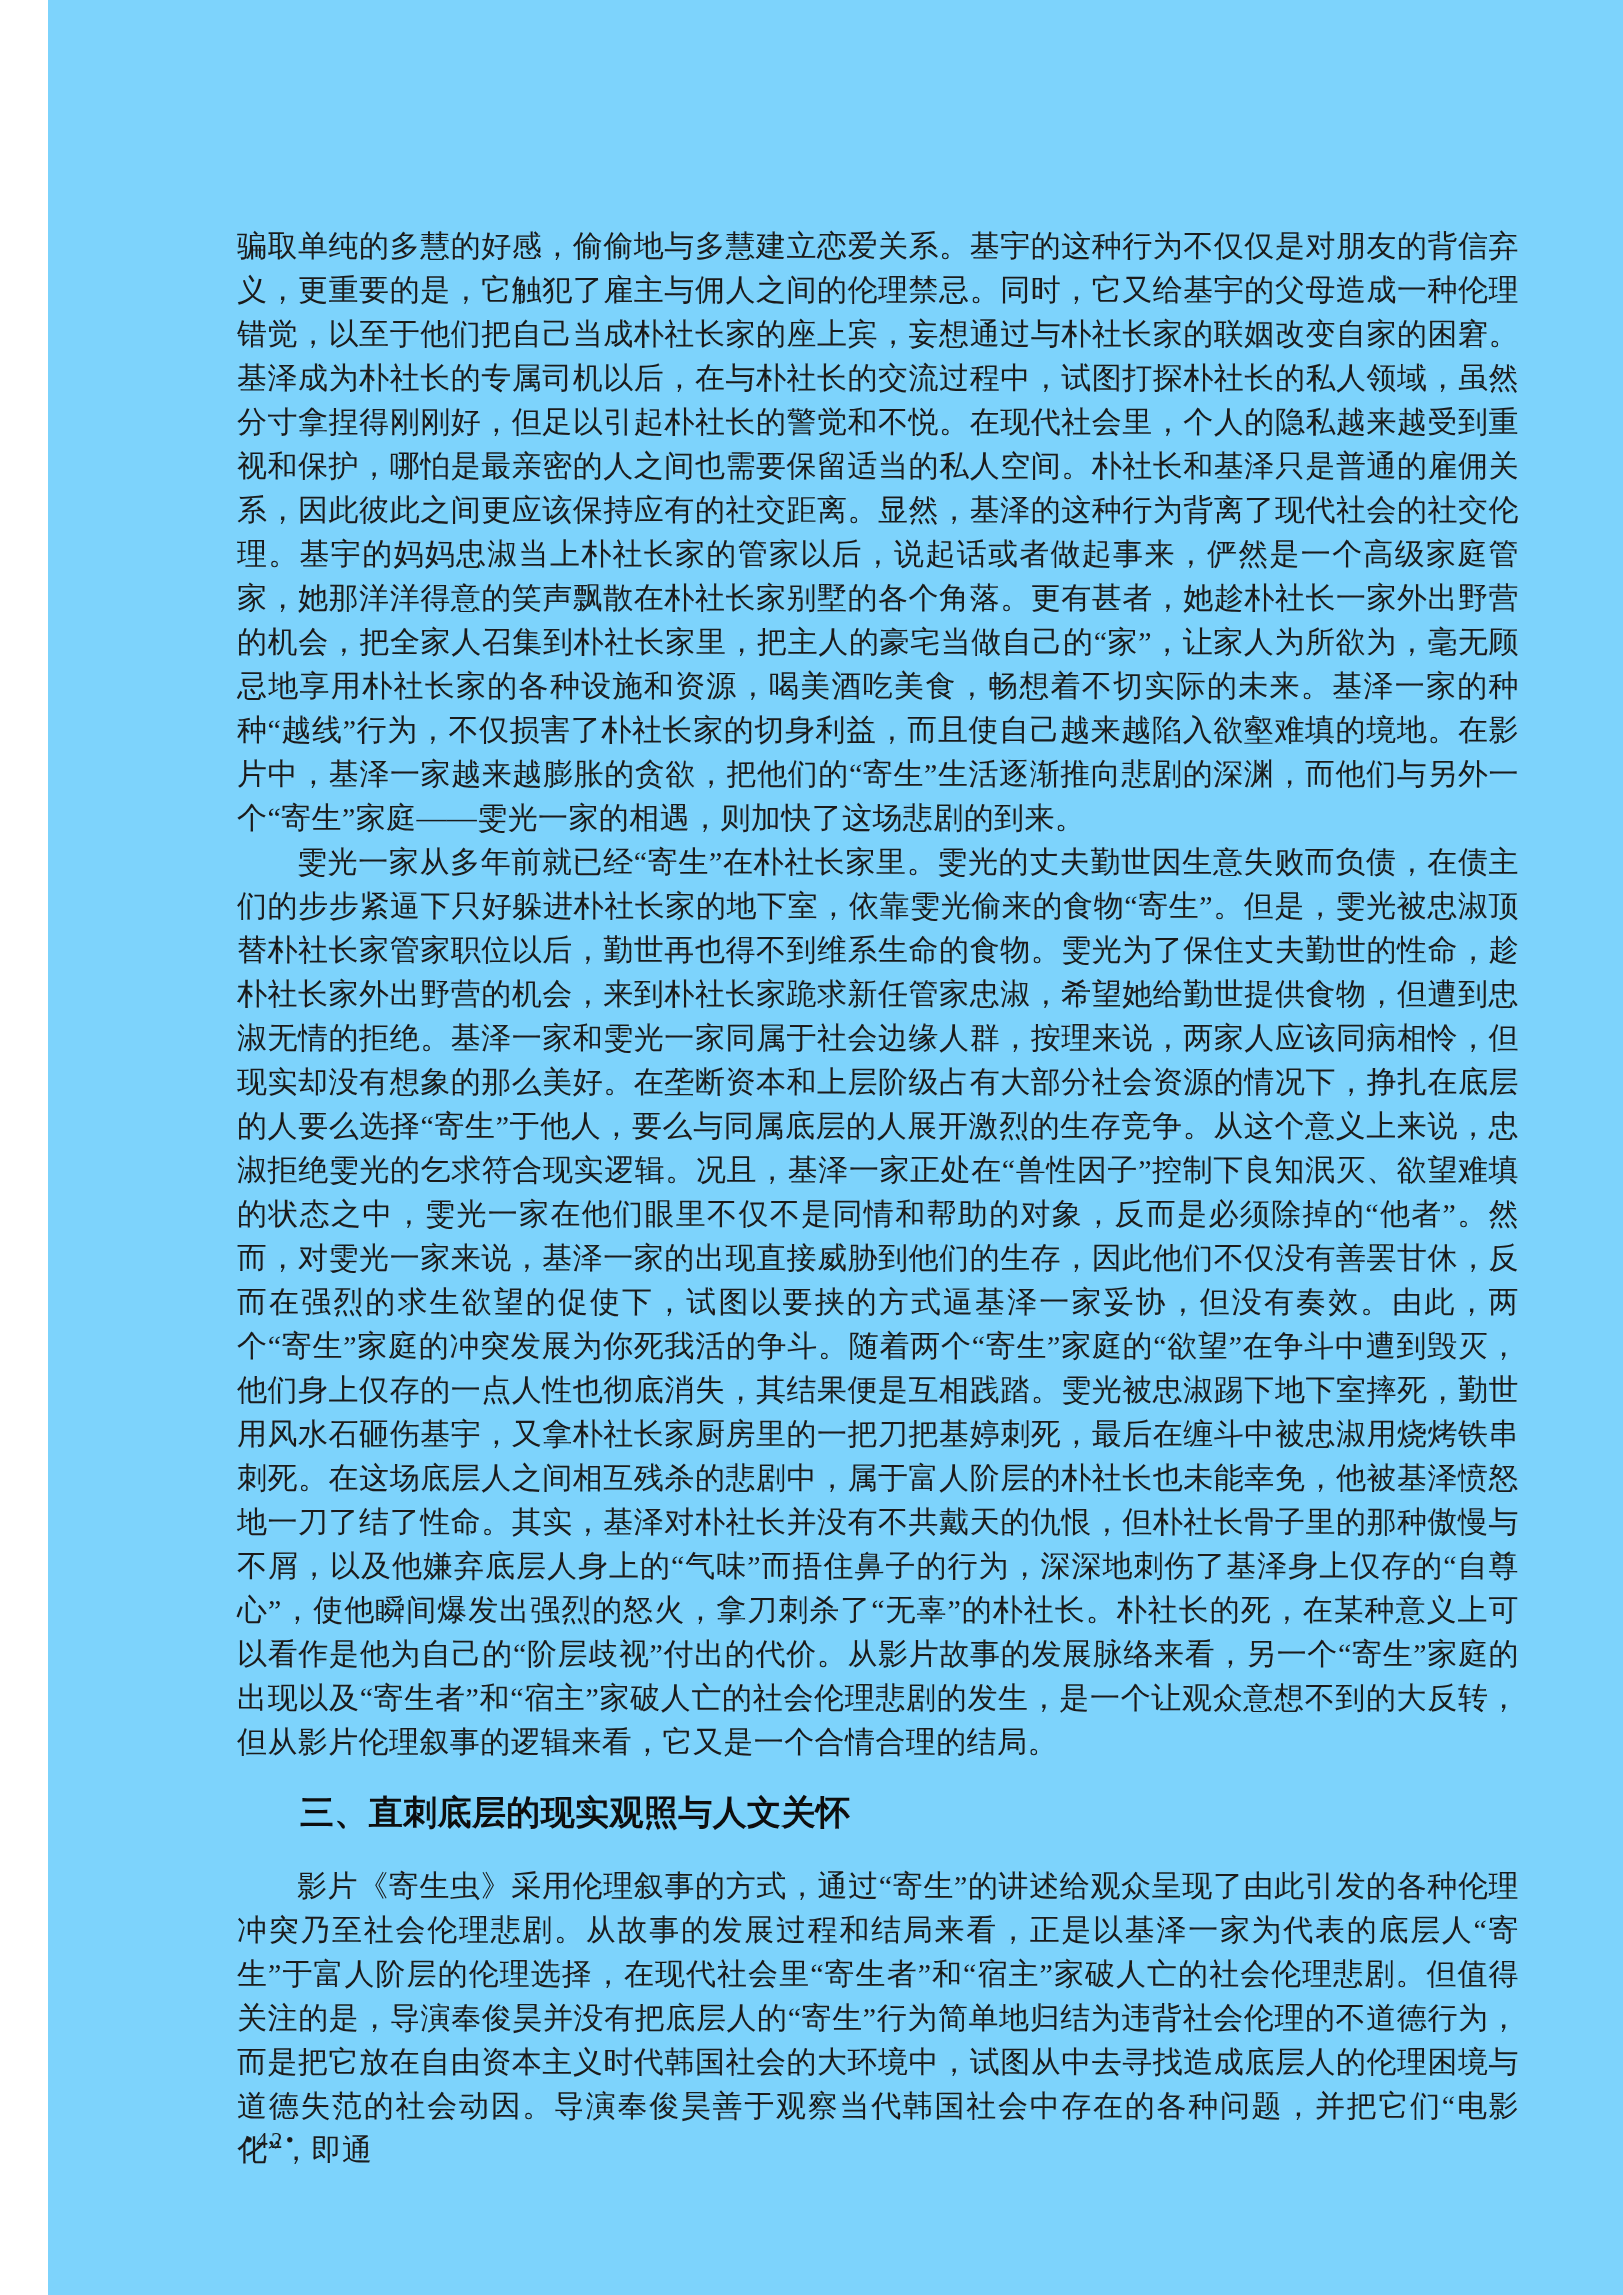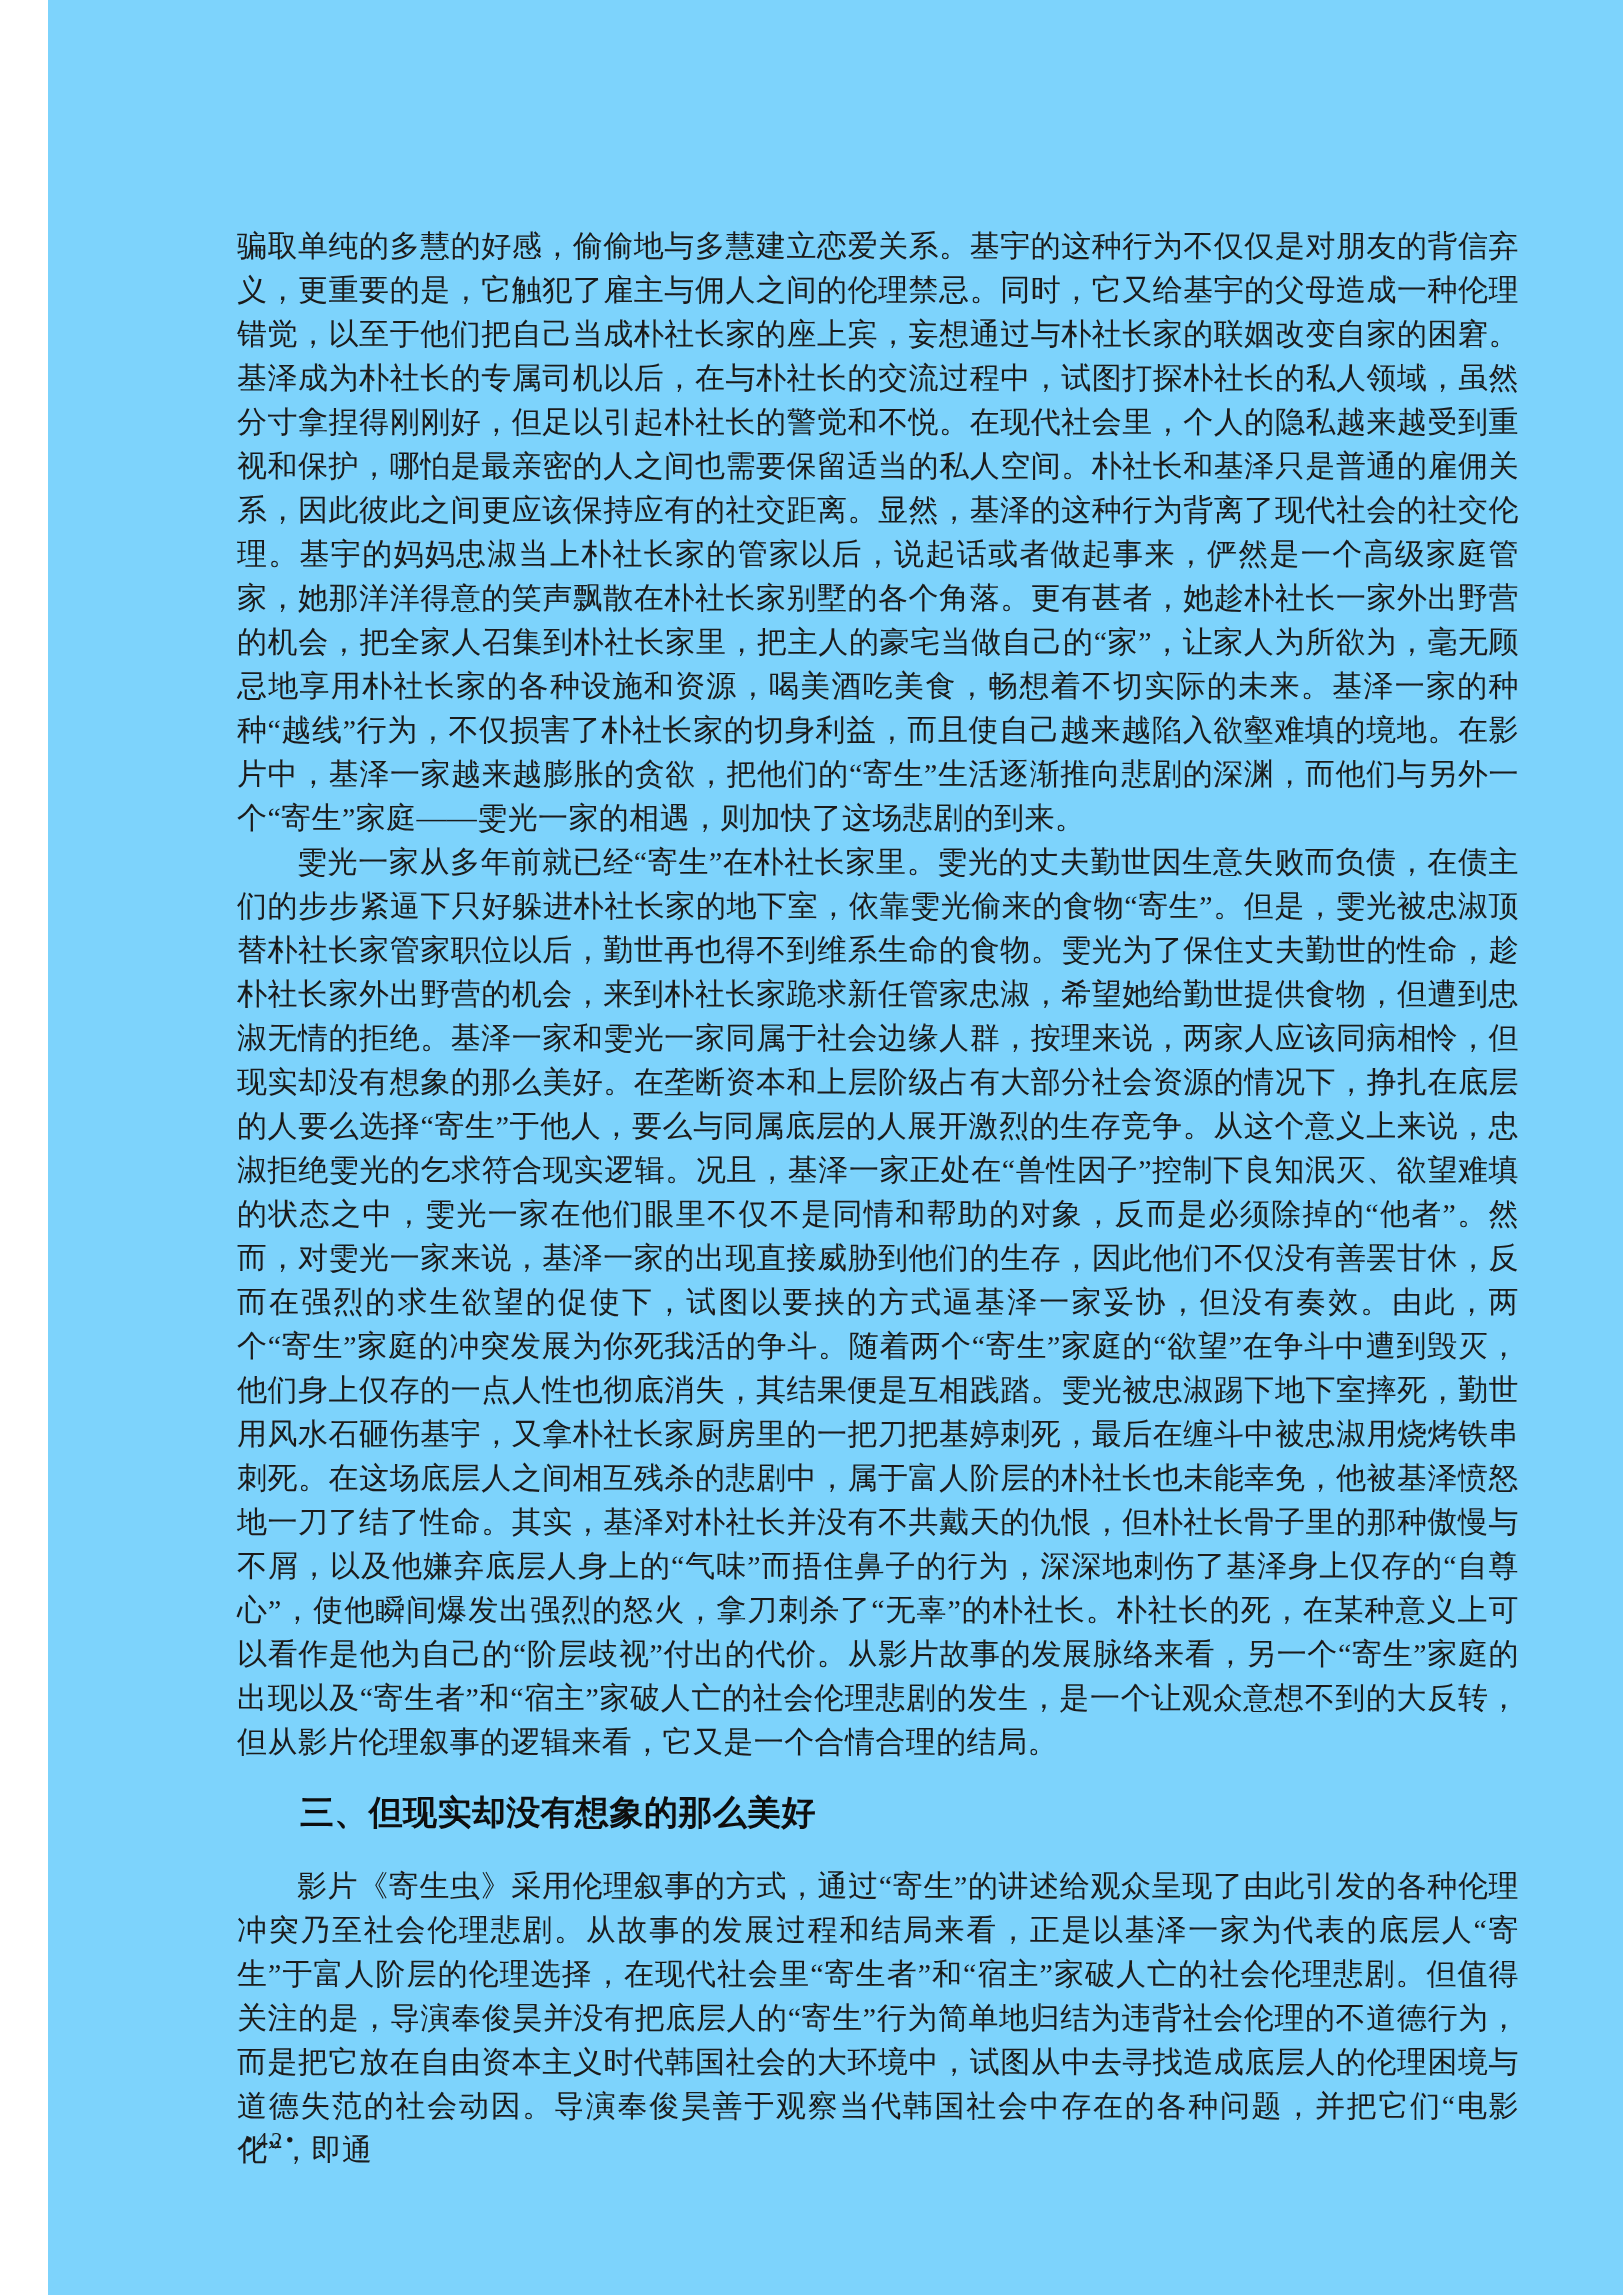--- a/index.html
+++ b/index.html
@@ -63,21 +63,21 @@
 <body>
 
 <div class="page">
 
   <div class="text-block">
 
     <p class="para continuation">骗取单纯的多慧的好感，偷偷地与多慧建立恋爱关系。基宇的这种行为不仅仅是对朋友的背信弃义，更重要的是，它触犯了雇主与佣人之间的伦理禁忌。同时，它又给基宇的父母造成一种伦理错觉，以至于他们把自己当成朴社长家的座上宾，妄想通过与朴社长家的联姻改变自家的困窘。基泽成为朴社长的专属司机以后，在与朴社长的交流过程中，试图打探朴社长的私人领域，虽然分寸拿捏得刚刚好，但足以引起朴社长的警觉和不悦。在现代社会里，个人的隐私越来越受到重视和保护，哪怕是最亲密的人之间也需要保留适当的私人空间。朴社长和基泽只是普通的雇佣关系，因此彼此之间更应该保持应有的社交距离。显然，基泽的这种行为背离了现代社会的社交伦理。基宇的妈妈忠淑当上朴社长家的管家以后，说起话或者做起事来，俨然是一个高级家庭管家，她那洋洋得意的笑声飘散在朴社长家别墅的各个角落。更有甚者，她趁朴社长一家外出野营的机会，把全家人召集到朴社长家里，把主人的豪宅当做自己的“家”，让家人为所欲为，毫无顾忌地享用朴社长家的各种设施和资源，喝美酒吃美食，畅想着不切实际的未来。基泽一家的种种“越线”行为，不仅损害了朴社长家的切身利益，而且使自己越来越陷入欲壑难填的境地。在影片中，基泽一家越来越膨胀的贪欲，把他们的“寄生”生活逐渐推向悲剧的深渊，而他们与另外一个“寄生”家庭——雯光一家的相遇，则加快了这场悲剧的到来。</p>
 
     <p class="para">雯光一家从多年前就已经“寄生”在朴社长家里。雯光的丈夫勤世因生意失败而负债，在债主们的步步紧逼下只好躲进朴社长家的地下室，依靠雯光偷来的食物“寄生”。但是，雯光被忠淑顶替朴社长家管家职位以后，勤世再也得不到维系生命的食物。雯光为了保住丈夫勤世的性命，趁朴社长家外出野营的机会，来到朴社长家跪求新任管家忠淑，希望她给勤世提供食物，但遭到忠淑无情的拒绝。基泽一家和雯光一家同属于社会边缘人群，按理来说，两家人应该同病相怜，但现实却没有想象的那么美好。在垄断资本和上层阶级占有大部分社会资源的情况下，挣扎在底层的人要么选择“寄生”于他人，要么与同属底层的人展开激烈的生存竞争。从这个意义上来说，忠淑拒绝雯光的乞求符合现实逻辑。况且，基泽一家正处在“兽性因子”控制下良知泯灭、欲望难填的状态之中，雯光一家在他们眼里不仅不是同情和帮助的对象，反而是必须除掉的“他者”。然而，对雯光一家来说，基泽一家的出现直接威胁到他们的生存，因此他们不仅没有善罢甘休，反而在强烈的求生欲望的促使下，试图以要挟的方式逼基泽一家妥协，但没有奏效。由此，两个“寄生”家庭的冲突发展为你死我活的争斗。随着两个“寄生”家庭的“欲望”在争斗中遭到毁灭，他们身上仅存的一点人性也彻底消失，其结果便是互相践踏。雯光被忠淑踢下地下室摔死，勤世用风水石砸伤基宇，又拿朴社长家厨房里的一把刀把基婷刺死，最后在缠斗中被忠淑用烧烤铁串刺死。在这场底层人之间相互残杀的悲剧中，属于富人阶层的朴社长也未能幸免，他被基泽愤怒地一刀了结了性命。其实，基泽对朴社长并没有不共戴天的仇恨，但朴社长骨子里的那种傲慢与不屑，以及他嫌弃底层人身上的“气味”而捂住鼻子的行为，深深地刺伤了基泽身上仅存的“自尊心”，使他瞬间爆发出强烈的怒火，拿刀刺杀了“无辜”的朴社长。朴社长的死，在某种意义上可以看作是他为自己的“阶层歧视”付出的代价。从影片故事的发展脉络来看，另一个“寄生”家庭的出现以及“寄生者”和“宿主”家破人亡的社会伦理悲剧的发生，是一个让观众意想不到的大反转，但从影片伦理叙事的逻辑来看，它又是一个合情合理的结局。</p>
 
-    <h2 class="section-heading">三、但现实却没有想象的那么美好</h2>
+    <h2 class="section-heading">三、直刺底层的现实观照与人文关怀</h2>
 
     <p class="para">影片《寄生虫》采用伦理叙事的方式，通过“寄生”的讲述给观众呈现了由此引发的各种伦理冲突乃至社会伦理悲剧。从故事的发展过程和结局来看，正是以基泽一家为代表的底层人“寄生”于富人阶层的伦理选择，在现代社会里“寄生者”和“宿主”家破人亡的社会伦理悲剧。但值得关注的是，导演奉俊昊并没有把底层人的“寄生”行为简单地归结为违背社会伦理的不道德行为，而是把它放在自由资本主义时代韩国社会的大环境中，试图从中去寻找造成底层人的伦理困境与道德失范的社会动因。导演奉俊昊善于观察当代韩国社会中存在的各种问题，并把它们“电影化”，即通</p>
 
   </div>
 
   <div class="page-number">•42•</div>
 
 </div>
 
 

